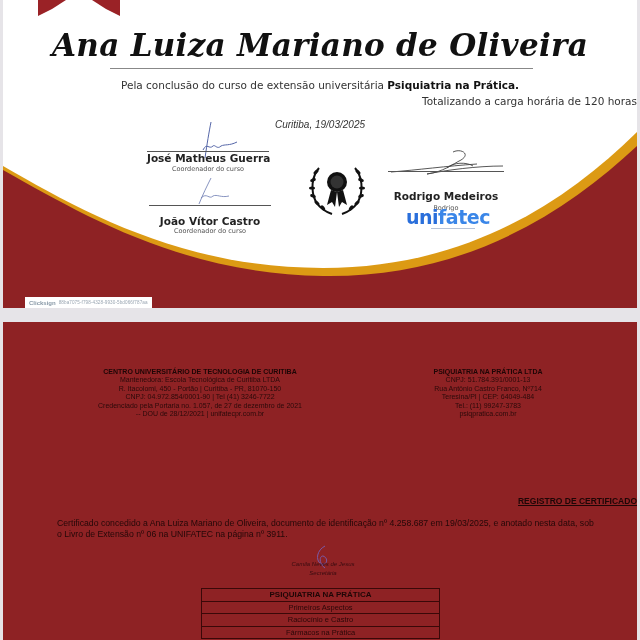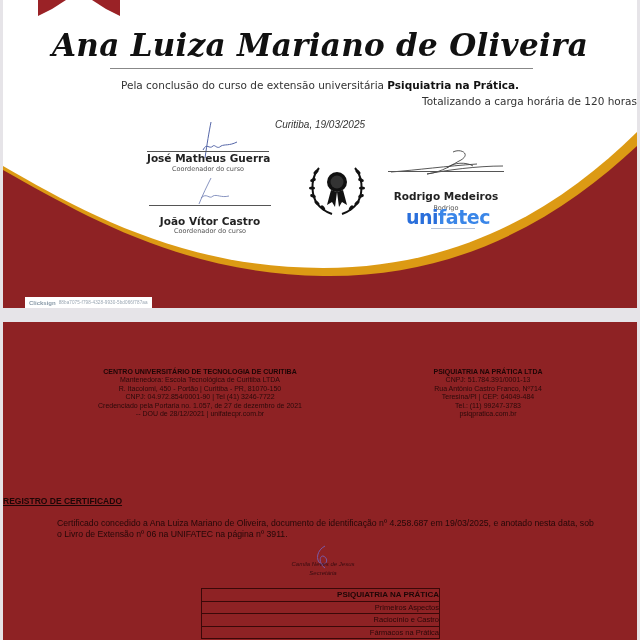--- a/index.html
+++ b/index.html
@@ -47,34 +47,34 @@
     background:#fff; display:flex; align-items:center; gap:3px;
   }
   .clicksign .brand { font-size:6px; font-weight:bold; color:#8a9aa8; }
   .clicksign .hash { font-size:4.6px; color:#9aa6b2; letter-spacing:0.1px; }
 
   
   .page2 { position:absolute; left:3px; top:322px; width:634px; height:318px; background:#8e2224; }
   .org { position:absolute; text-align:center; font-size:7px; color:#2a0a0a; line-height:8.4px; }
   .org .head { font-weight:bold; color:#1e0606; }
   .reg-title {
-    position:absolute; left:0; width:634px; top:174px; text-align:left;
+    position:absolute; left:0; width:634px; top:174px; text-align:right;
     font-size:8.5px; font-weight:bold; text-decoration:underline; color:#1e0606;
   }
   .reg-text {
     position:absolute; left:54px; width:540px; top:196px;
     font-size:8.7px; color:#240808; line-height:11px;
   }
   .secretary { position:absolute; left:260px; width:120px; top:238px; text-align:center; font-size:6px; font-style:italic; color:#3a0c10; line-height:9px; }
   .sec-scribble { position:absolute; left:308px; top:222px; }
   .module-table {
     position:absolute; left:198px; top:266px; width:239px; border-collapse:collapse;
   }
   .module-table td, .module-table th {
-    border:1px solid #3a0808; height:12.5px; text-align:right; font-size:7.5px; color:#2a0808; font-weight:normal;
+    border:1px solid #3a0808; height:12.5px; text-align:center; font-size:7.5px; color:#2a0808; font-weight:normal;
   }
   .module-table th { font-weight:bold; font-size:8px; color:#1e0606; }
 </style>
 </head>
 <body>
 
 <div class="page1">
   <svg class="bg" width="634" height="314">
 
     <path d="M0,0 L634,0 L634,146 C560,215 460,278 320,276 C180,274 80,215 0,170 Z" fill="#dc9a14"></path>

